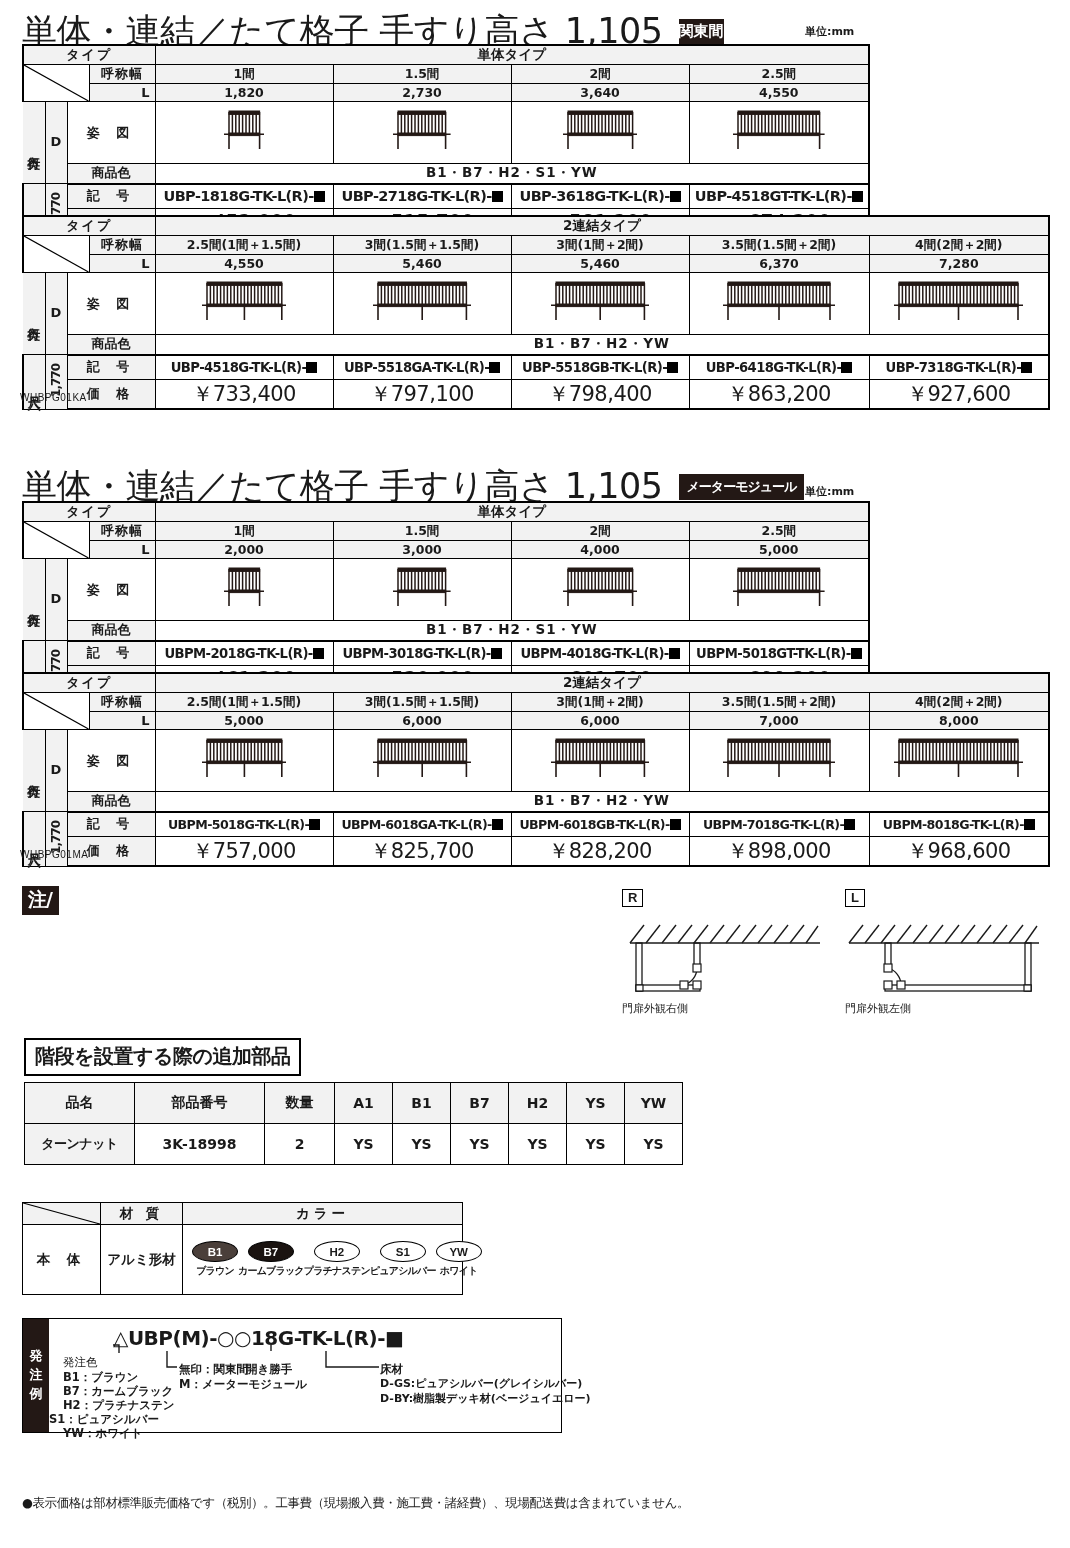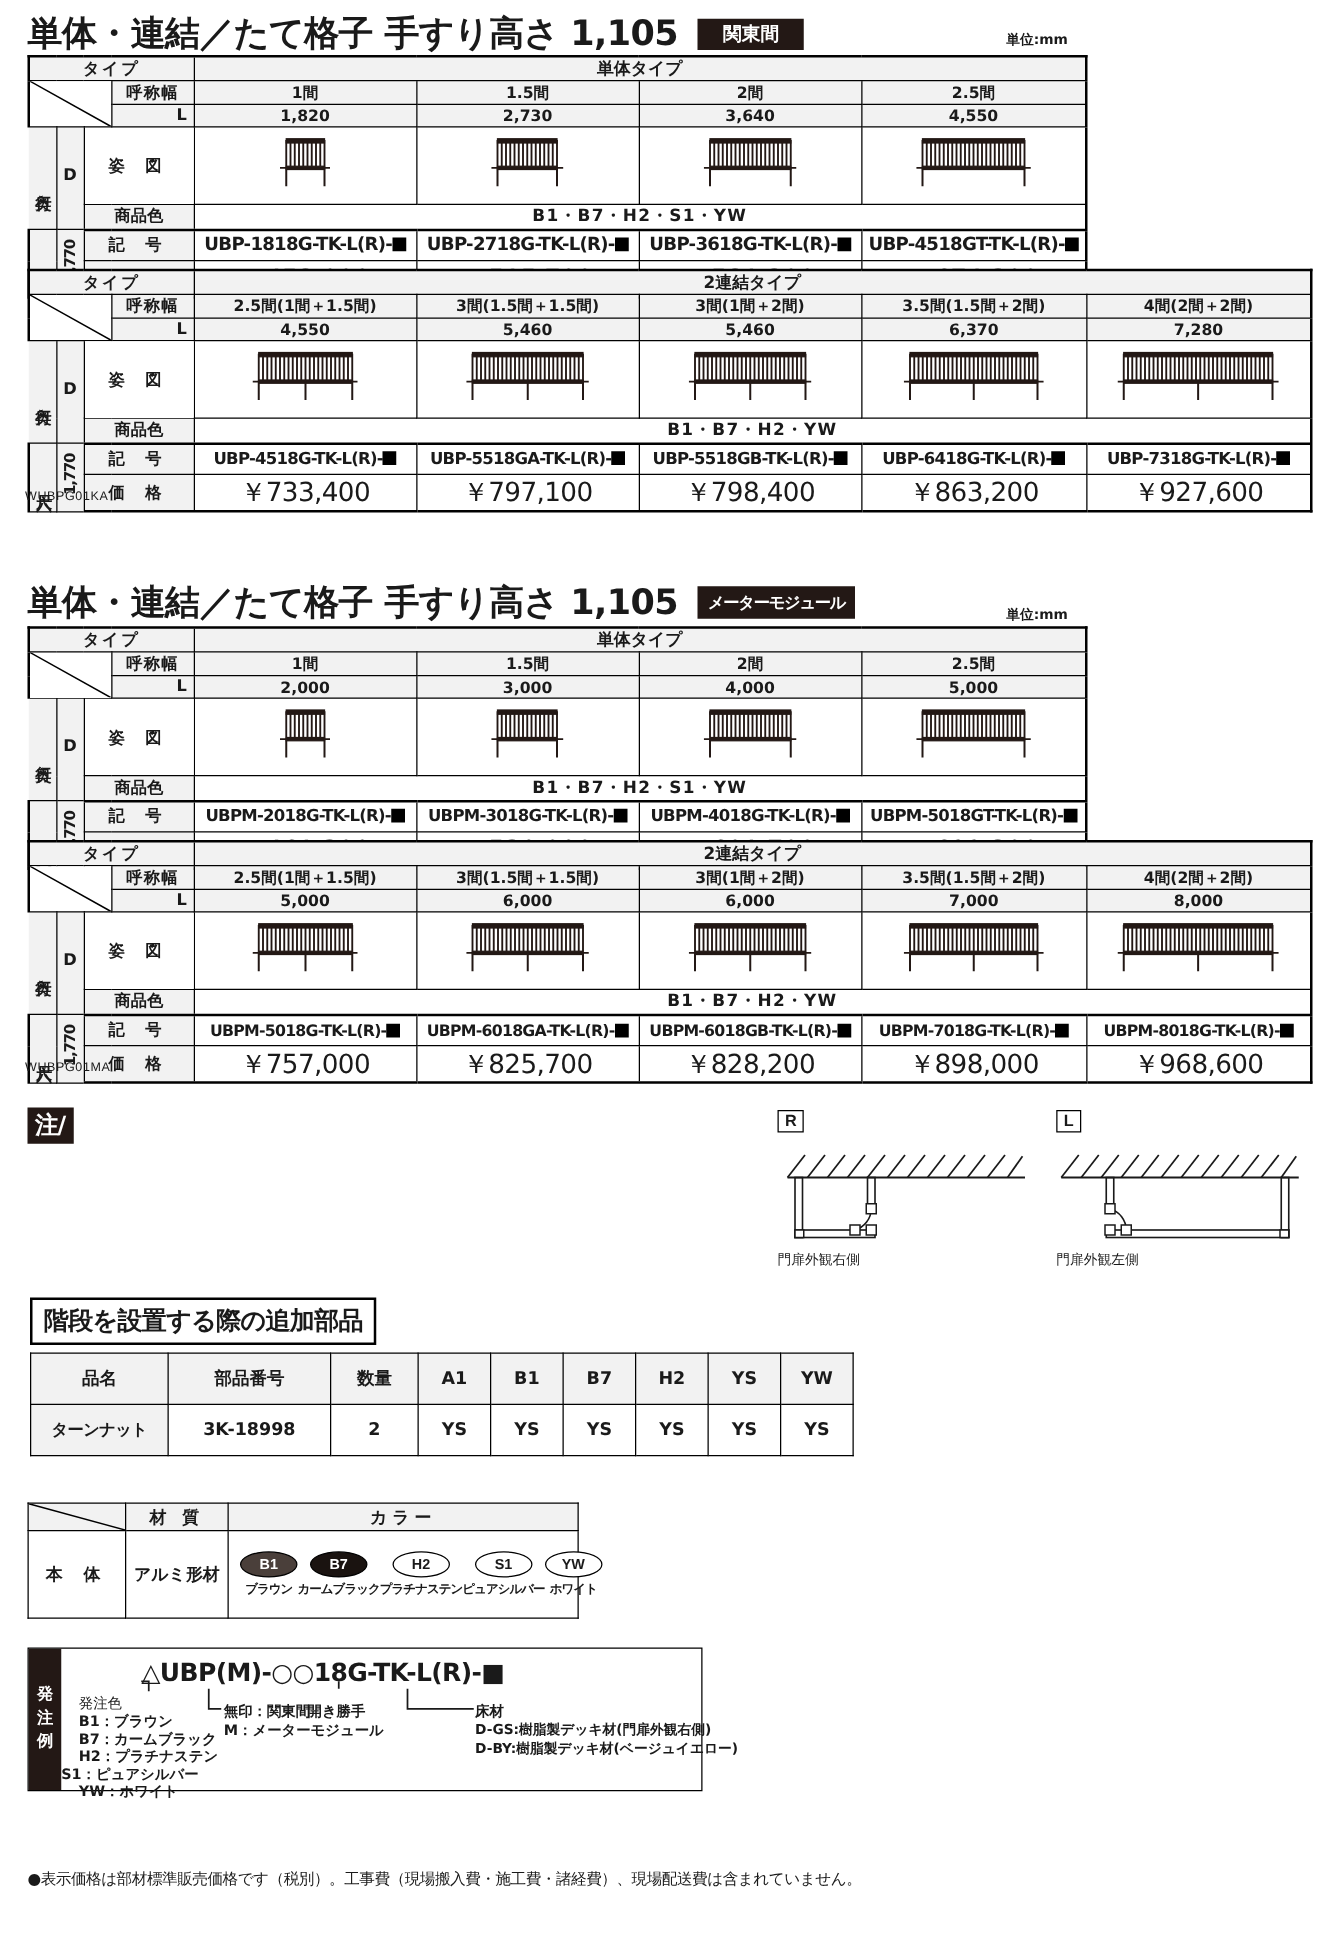--- a/index.html
+++ b/index.html
@@ -9,26 +9,26 @@
     font-family:"Liberation Sans","DejaVu Sans",sans-serif;
     color:#1a1a1a;
     position:relative;
     overflow:hidden;
   }
   .page{position:relative;width:1070px;height:1548px;}
 
   
   .sec-title-row{position:absolute;left:22px;display:flex;align-items:center;}
   .sec-title{
-    font-size:28px;font-weight:bold;letter-spacing:-0.5px;white-space:nowrap;
+    font-size:35px;font-weight:normal;letter-spacing:-0.5px;white-space:nowrap;
     font-family:"DejaVu Sans","Liberation Sans",sans-serif;
   }
   .badge{
     background:#231815;color:#fff;font-weight:bold;
-    padding:3px 20px;margin-left:16px;font-size:15px;white-space:nowrap;
+    padding:3px 0;margin-left:16px;font-size:15px;white-space:nowrap;
     font-family:"DejaVu Sans","Liberation Sans",sans-serif;
   }
   .badge.small{font-size:13px;padding:4px 8px;letter-spacing:-1px;}
   .unit{
     position:absolute;font-size:11px;font-weight:bold;white-space:nowrap;
     font-family:"DejaVu Sans","Liberation Sans",sans-serif;
   }
 
   
   .spec{position:absolute;border-collapse:collapse;table-layout:fixed;}
@@ -1243,20 +1243,20 @@
       <div class="ol" style="left:14px;top:79px">H2：プラチナステン</div>
       <div class="ol" style="left:0;top:93px">S1：ピュアシルバー</div>
       <div class="ol" style="left:14px;top:107px;">YW：ホワイト</div>
 
       <div class="ol" style="left:130px;top:43px">無印：関東間</div>
       <div class="ol" style="left:130px;top:58px">M：メーターモジュール</div>
 
       <div class="ol" style="left:197px;top:43px">開き勝手</div>
 
       <div class="ol" style="left:331px;top:43px">床材</div>
-      <div class="ol" style="left:331px;top:58px;font-size:11px">D-GS:樹脂製デッキ材(門扉外観右側)</div>
+      <div class="ol" style="left:331px;top:58px;font-size:11px">D-GS:ピュアシルバー(グレイシルバー)</div>
       <div class="ol" style="left:331px;top:73px;font-size:11px">D-BY:樹脂製デッキ材(ベージュイエロー)</div>
     </div>
   </div>
 
   <div class="footer-note">●表示価格は部材標準販売価格です（税別）。工事費（現場搬入費・施工費・諸経費）、現場配送費は含まれていません。</div>
 
 </div>
 
 </body></html>

